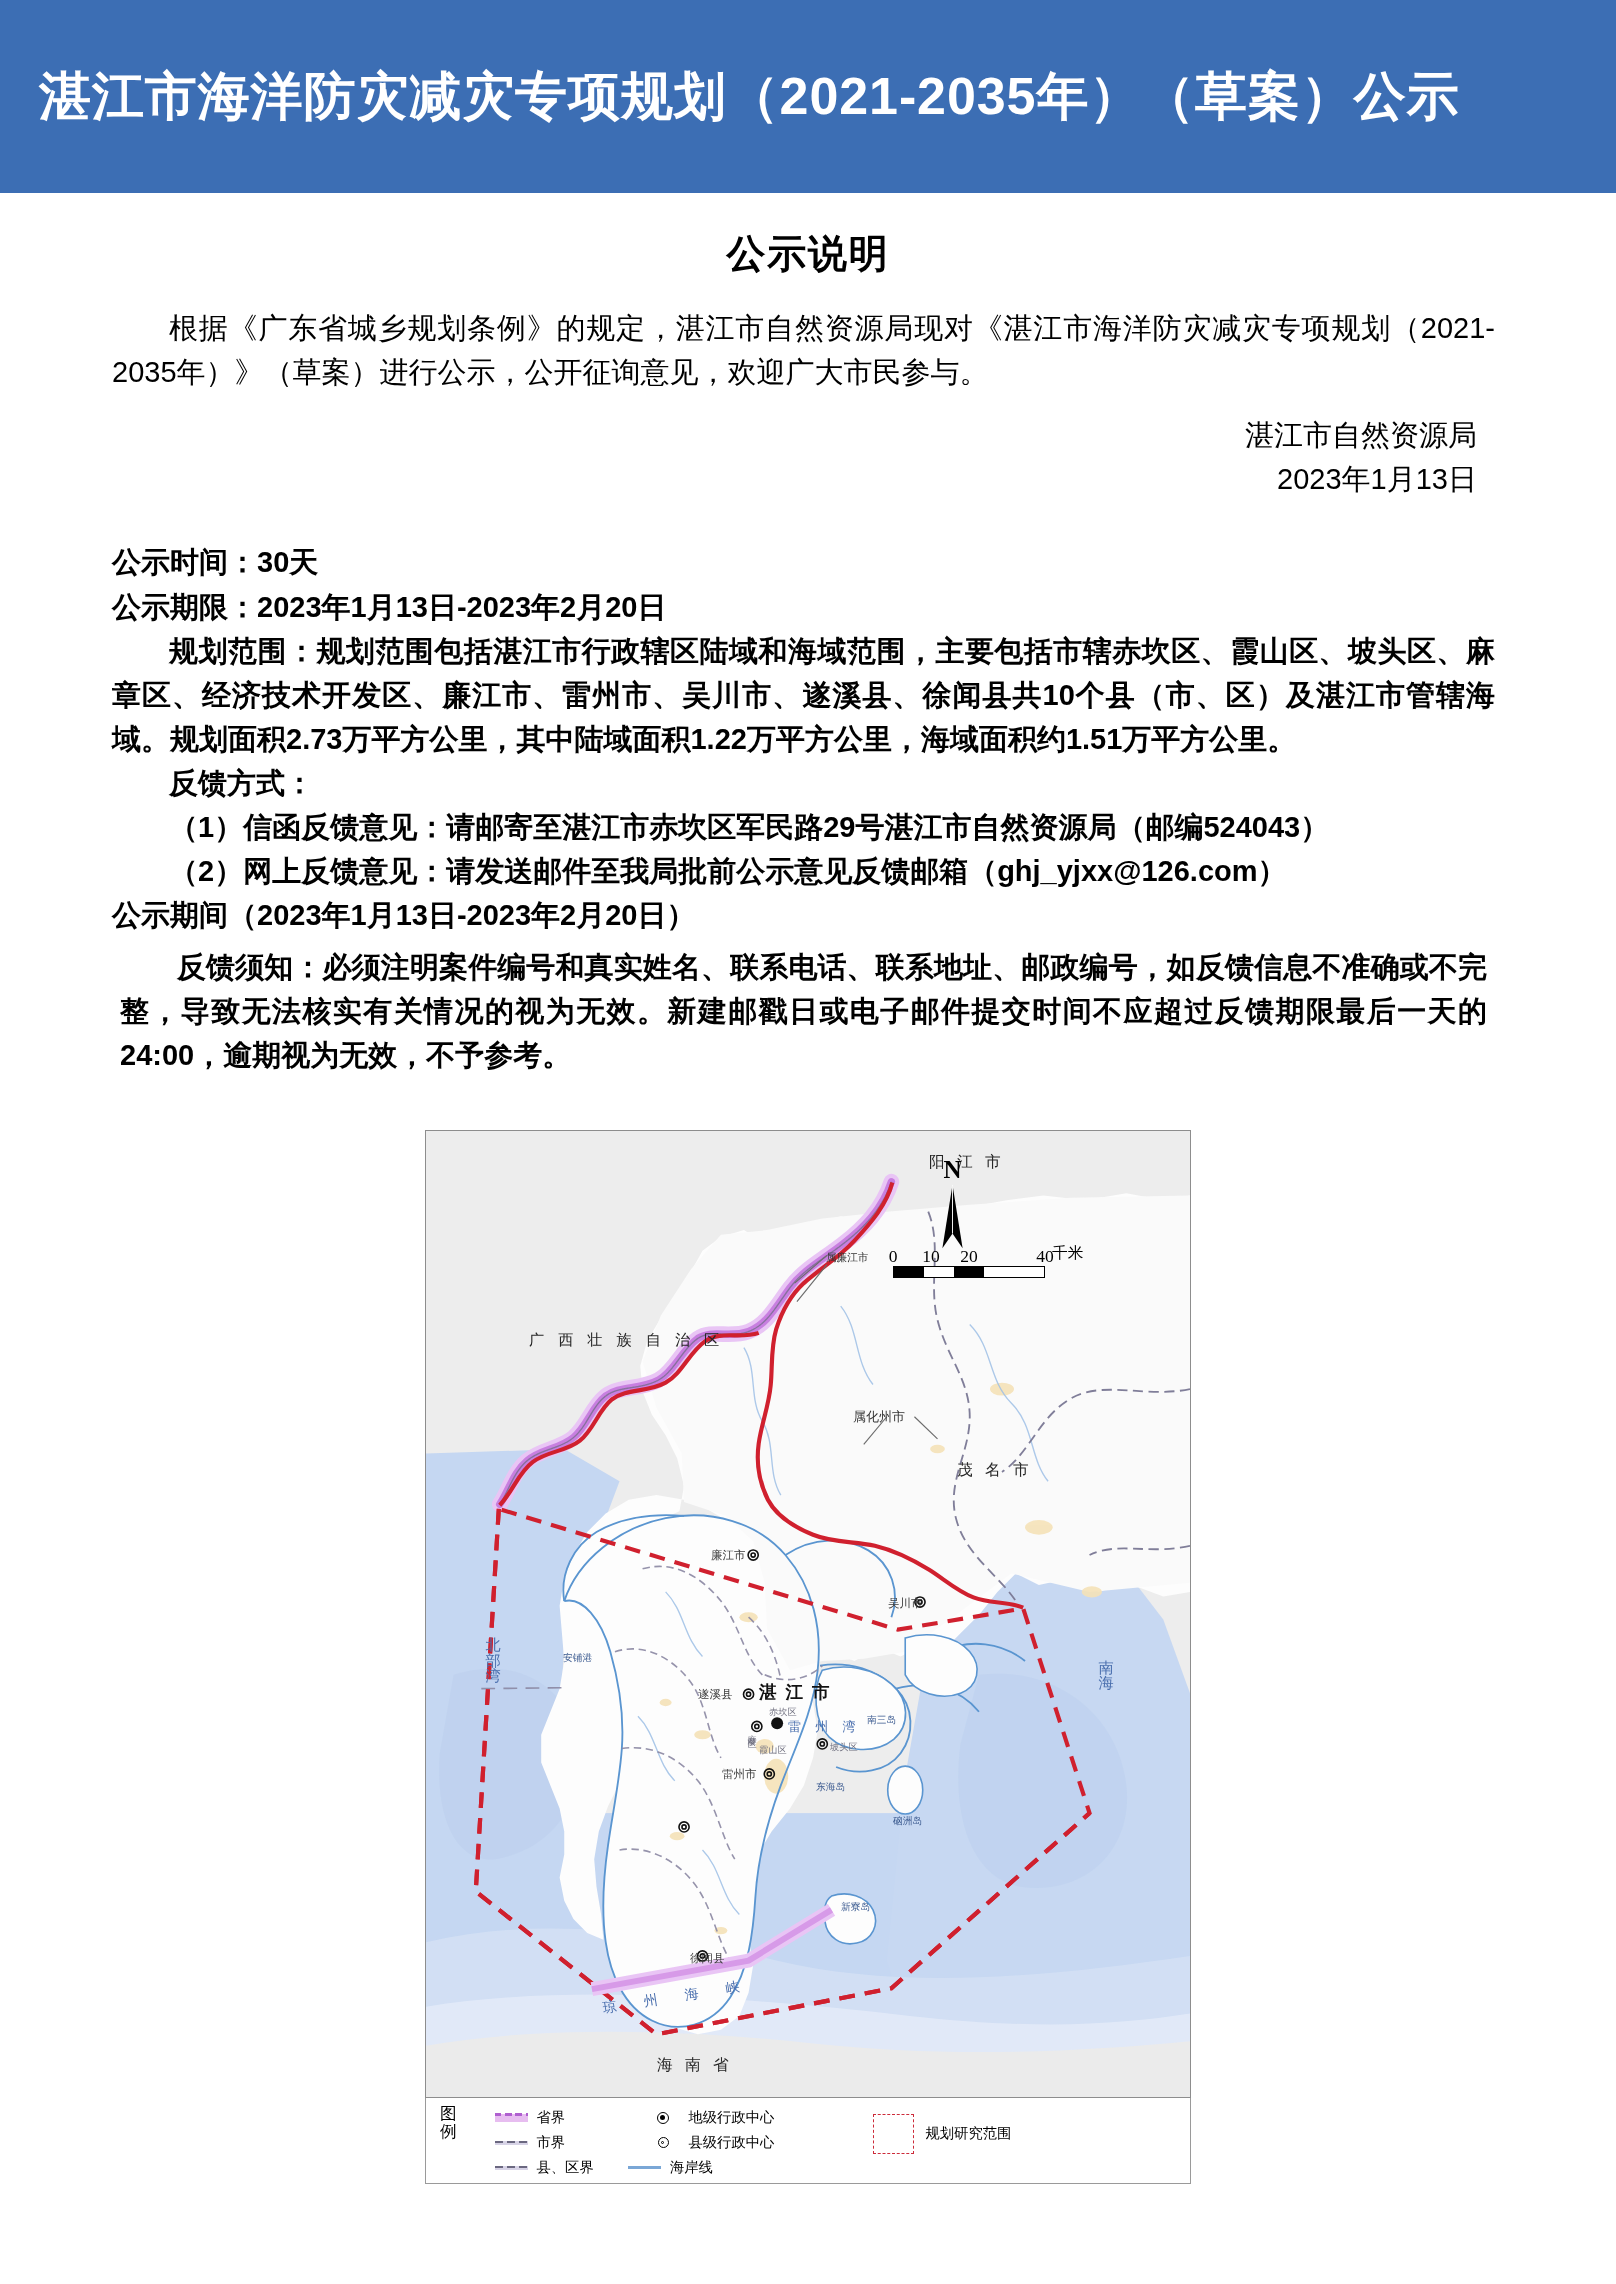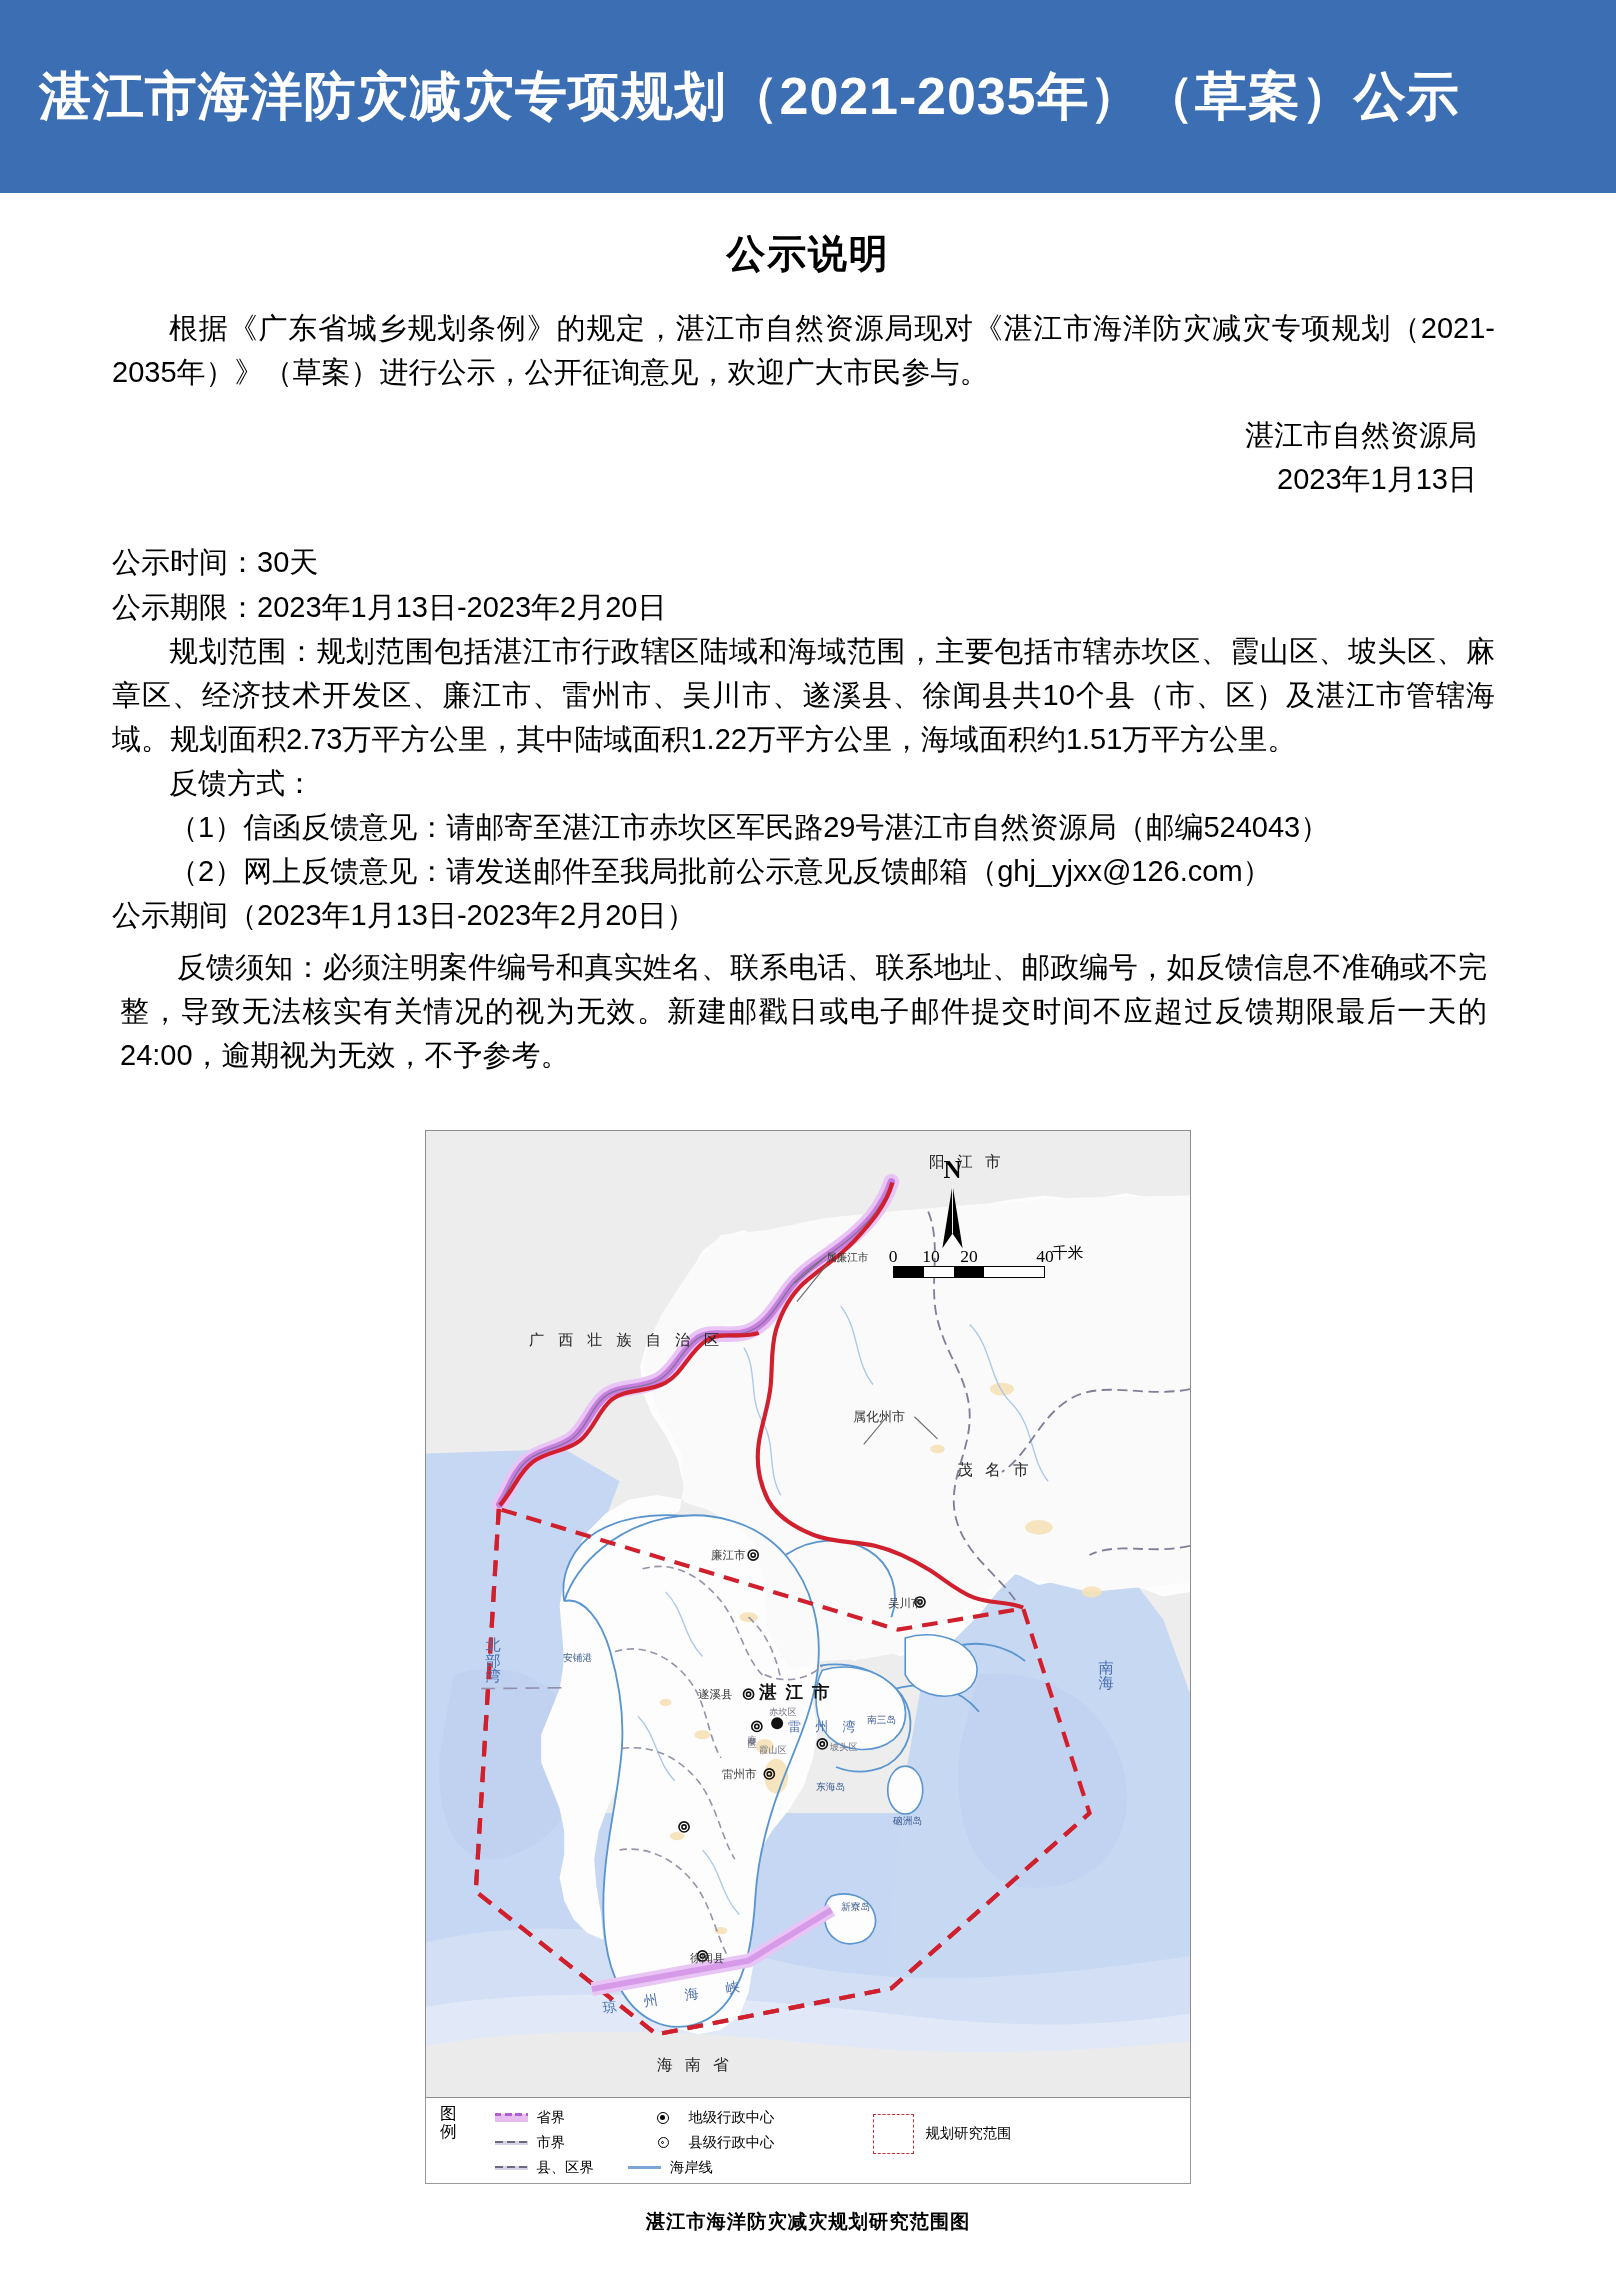--- a/index.html
+++ b/index.html
@@ -55,21 +55,21 @@
     text-align:right;
     font-size:29px;
     line-height:1.5;
   }
 
   .info-list{
     margin:39px 121px 0 112px;
     font-size:29px;
     line-height:1.52;
   }
-  .info-line{ text-indent:0; }
+  .info-line{ text-indent:0;font-weight:bold; }
   .info-line.ind{ text-indent:57px; }
 
   
   .figure{
     position:absolute;
     left:425px;top:1130px;
     width:766px;height:1076px;
   }
   .map-frame{
     position:relative;
@@ -486,15 +486,14 @@
     <div class="legend-col" style="left:442px;top:10.2px;">
       <div class="legend-row" style="height:51px;">
         <div class="leg-sym" style="width:51px;">
             <span class="box-scope"></span>
           </div>
         <div class="leg-text">规划研究范围</div>
       </div>
     </div>
   </div>
 
-  <div class="fig-caption">湛江市海洋防灾减灾规划研究范围图</div>
 </div>
 
 
 </body></html>

